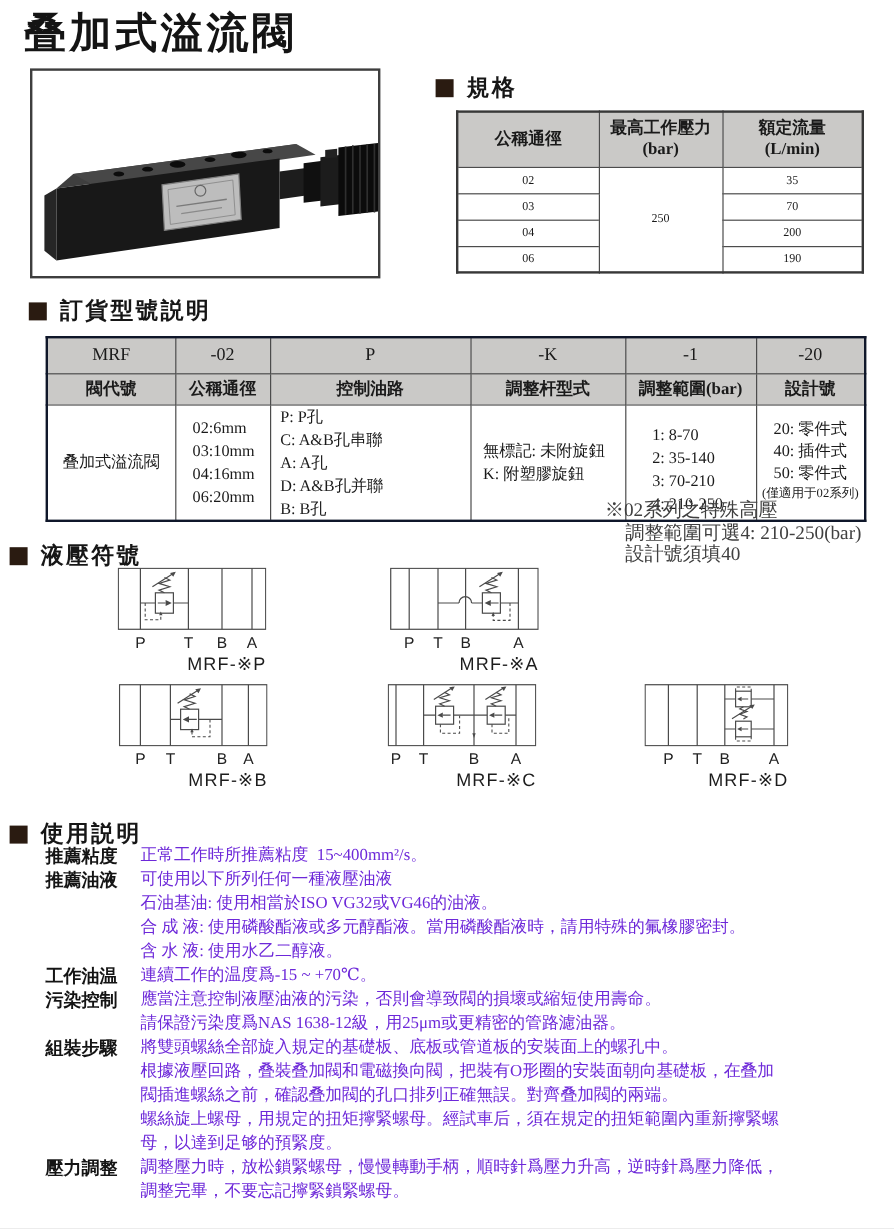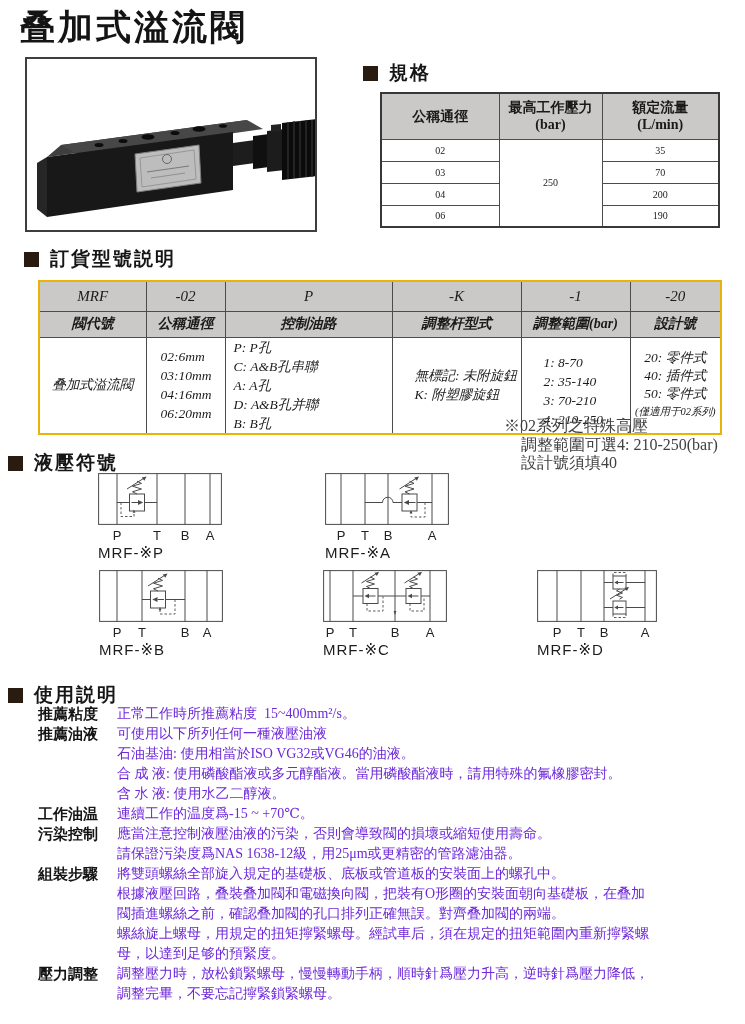--- a/index.html
+++ b/index.html
@@ -23,41 +23,41 @@
   .use-head   { left:8px;  top:682px; }
 
   table { border-collapse:collapse; table-layout:fixed; }
   th, td { border:1px solid #4c4c4c; }
   .spec-table  { position:absolute; left:380px; top:92px; width:338px; border:2px solid #383838; }
   .spec-table th { background:#cac9c7; height:46px; font-size:14px; font-weight:bold;
                    text-align:center; vertical-align:middle; line-height:1.25; }
   .spec-table td { height:22px; text-align:center; font-size:10px; }
   .hdr-sub { font-weight:bold; }
 
-  .order-table { position:absolute; left:38px; top:280px; width:682px; border:2px solid #eab308;font-style:italic; }
+  .order-table { position:absolute; left:38px; top:280px; width:682px; border:2px solid #0f172a; }
   .order-table .code-row th { background:#cac9c7; height:30px; font-size:15px; font-weight:normal; text-align:center; }
   .order-table .name-row th { background:#cac9c7; height:26px; font-size:14px; font-weight:bold; text-align:center; }
   .order-table .body-row td { height:84px; background:#fff; font-size:13.5px; vertical-align:middle; }
   .cell-center { text-align:center; }
   .cell-lines div { line-height:19px; white-space:pre; }
-  .pad14 { padding-left:14px; } .pad10 { padding-left:22px; } .pad8 { padding-left:8px; } .pad22 { padding-left:22px;margin-top:12px; }
+  .pad14 { padding-left:14px; } .pad10 { padding-left:10px; } .pad8 { padding-left:8px; } .pad22 { padding-left:22px;margin-top:12px; }
   .circ-line { display:flex; line-height:19px; white-space:pre;flex-direction:column; }
   .circ-line .c1 { width:62px; flex:0 0 auto; }
   .designs div { line-height:18px; text-align:center; white-space:pre; }
   .design-note { font-size:10.5px; }
 
   .notes { position:absolute; left:504px; top:417px; font-size:16px; color:#404040; }
   .notes div { line-height:18.5px; white-space:pre; }
   .notes .ind { padding-left:17px; }
 
   .diagram { position:absolute; width:124px; }
   .diagram svg { display:block; }
   .port { position:absolute; top:55px; transform:translateX(-50%); font-size:13px; color:#222;
           font-family:"Liberation Sans","DejaVu Sans",sans-serif; }
-  .cap { position:absolute; top:71px; width:100%; text-align:left; font-size:15px; color:#1c1c1c;
+  .cap { position:absolute; top:71px; width:100%; text-align:right; font-size:15px; color:#1c1c1c;
          font-family:"Liberation Sans","DejaVu Sans",sans-serif; letter-spacing:1px; }
   .d-p { left:98px;  top:473px; }
   .d-a { left:325px; top:473px; }
   .d-b { left:99px;  top:570px; }
   .d-c { left:323px; top:570px; }
   .d-d { left:537px; top:570px; width:120px; }
 
   .usage { position:absolute; left:38px; top:704px; width:690px; font-size:14px; }
   .u-item { position:relative; }
   .u-label { position:absolute; left:0; top:0; font-weight:bold; font-size:15px; line-height:20px;

